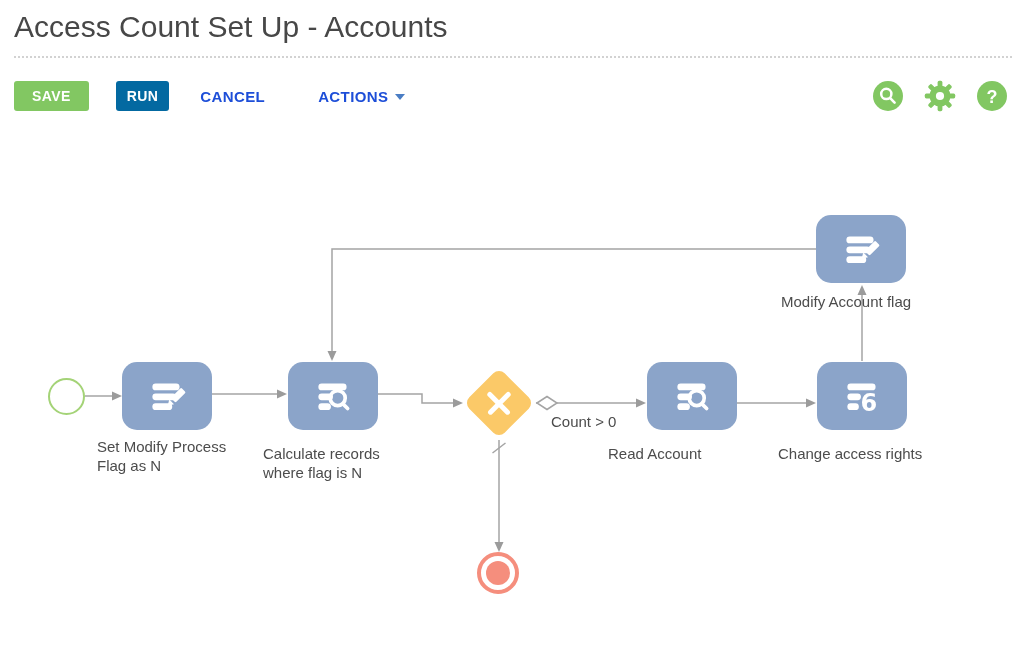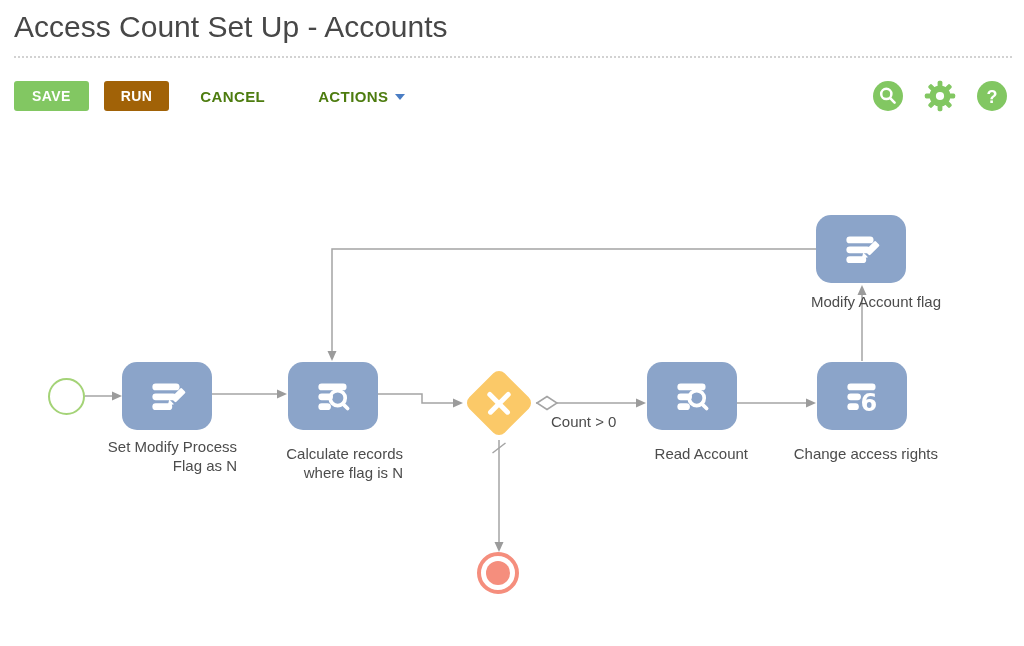--- a/index.html
+++ b/index.html
@@ -20,24 +20,24 @@
   .toolbar{
     position:absolute;left:14px;right:17px;top:79px;height:34px;
     display:flex;align-items:center;
   }
   .btn{
     height:30px;border:none;border-radius:3px;color:#fff;
     font-family:inherit;font-size:14px;font-weight:700;letter-spacing:.4px;
     display:flex;align-items:center;cursor:pointer;
   }
   .btn-save{background:#82c762;padding:0 18px;margin-right:15px;}
-  .btn-run{background:#a16207;padding:0 17px;margin-right:31px;}
+  .btn-run{background:#0369a1;padding:0 11px;margin-right:31px;margin-left:12px;}
   .link-btn{
     background:none;border:none;cursor:pointer;font-family:inherit;
-    color:#4d7c0f;font-size:15px;font-weight:700;letter-spacing:.4px;
+    color:#1d4ed8;font-size:15px;font-weight:700;letter-spacing:.4px;
     display:flex;align-items:center;padding:0;
   }
   .link-cancel{margin-right:53px;}
   .caret{
     display:inline-block;width:0;height:0;margin-left:7px;margin-top:2px;
     border-left:5px solid transparent;border-right:5px solid transparent;
     border-top:6px solid #4a7dc4;
   }
   .icon-group{margin-left:auto;display:flex;align-items:center;gap:20px;}
   .tool-icon{cursor:pointer;display:block;}
@@ -60,21 +60,21 @@
     transform:translate(-50%,-50%);border-radius:50%;background:#f58e7d;
   }
   .gateway{
     width:50px;height:50px;border-radius:8px;background:#fbc968;
     transform:rotate(45deg);cursor:pointer;
   }
   .gw-bar{position:absolute;background:#fff;border-radius:2.5px;}
   .gw-bar-h{left:10px;top:22.5px;width:30px;height:5px;}
   .gw-bar-v{left:22.5px;top:10px;width:5px;height:30px;}
   .node-label{
-    position:absolute;z-index:1;text-align:right;
+    position:absolute;z-index:1;text-align:left;
     font-size:15px;line-height:19px;color:#4c4c4c;
   }
   .flow-label{
     position:absolute;z-index:1;font-size:15px;color:#4c4c4c;white-space:nowrap;
   }
 </style>
 </head>
 <body>
 
 <div class="page-title">Access Count Set Up - Accounts</div>

